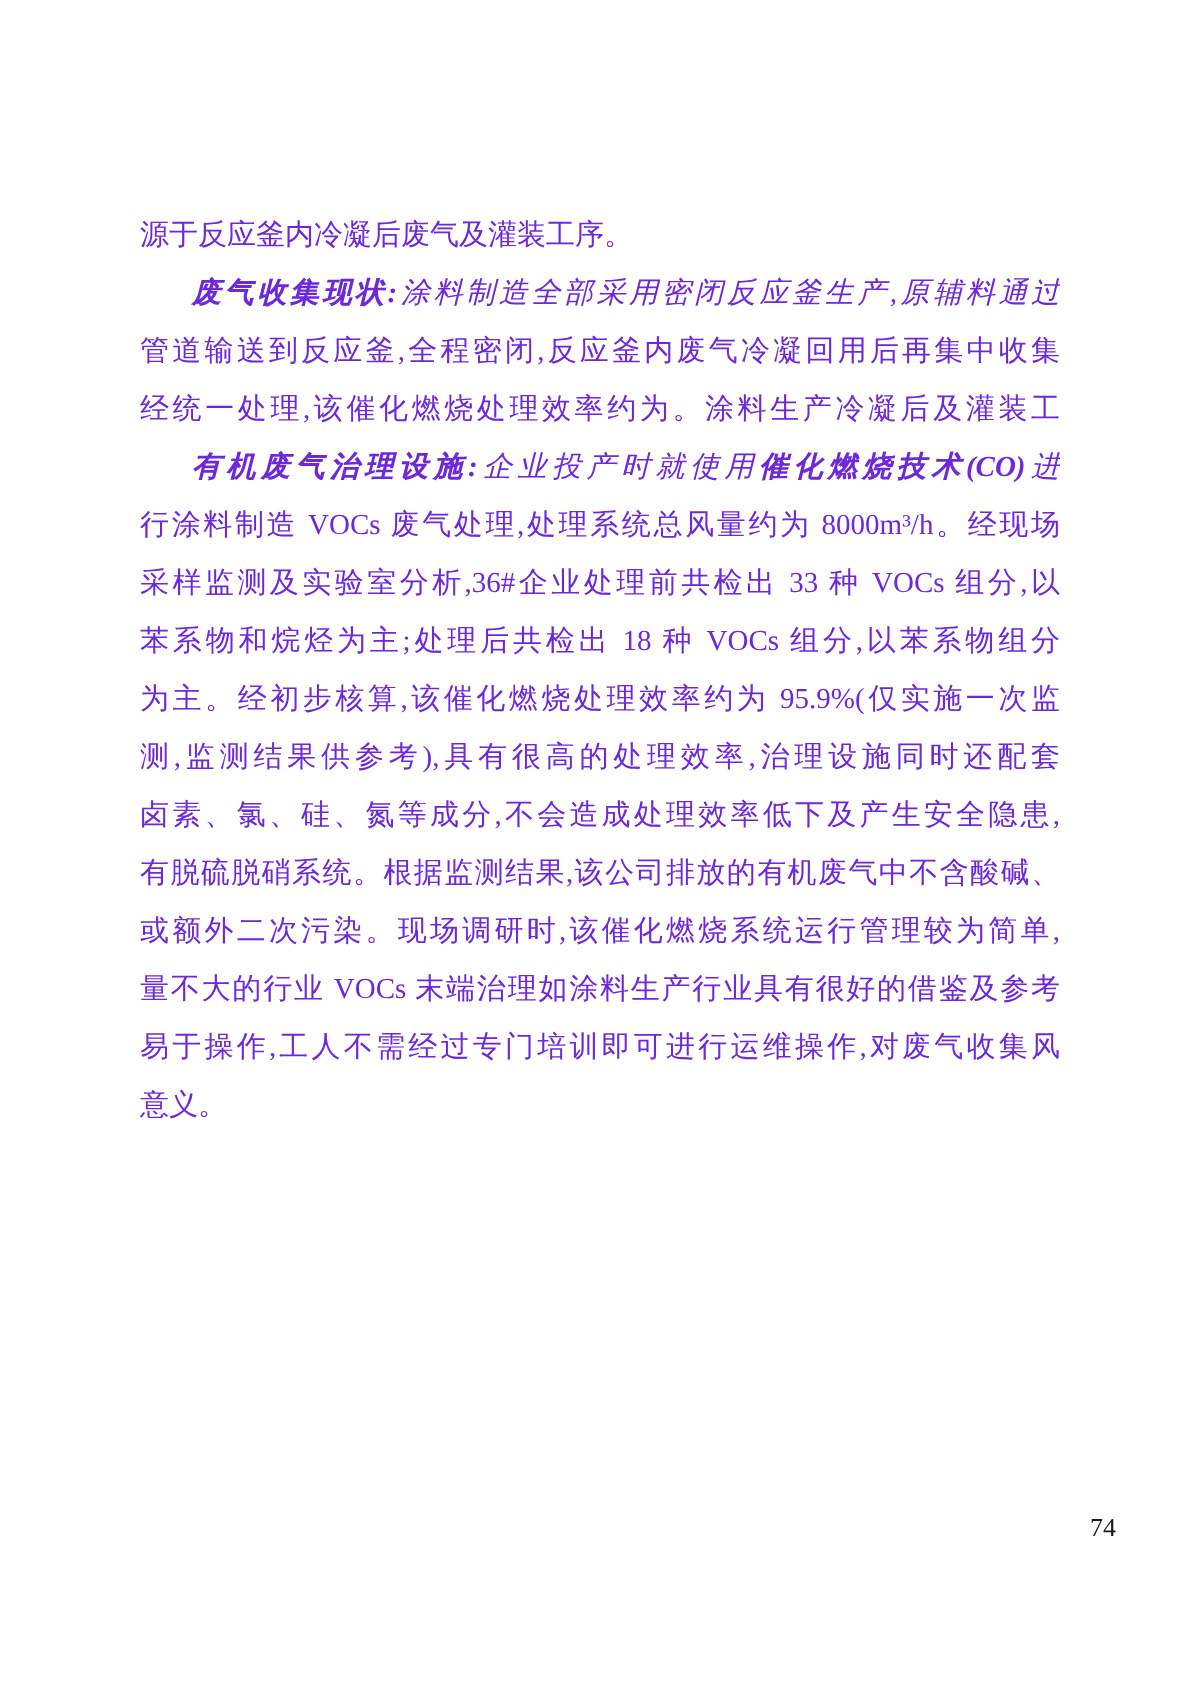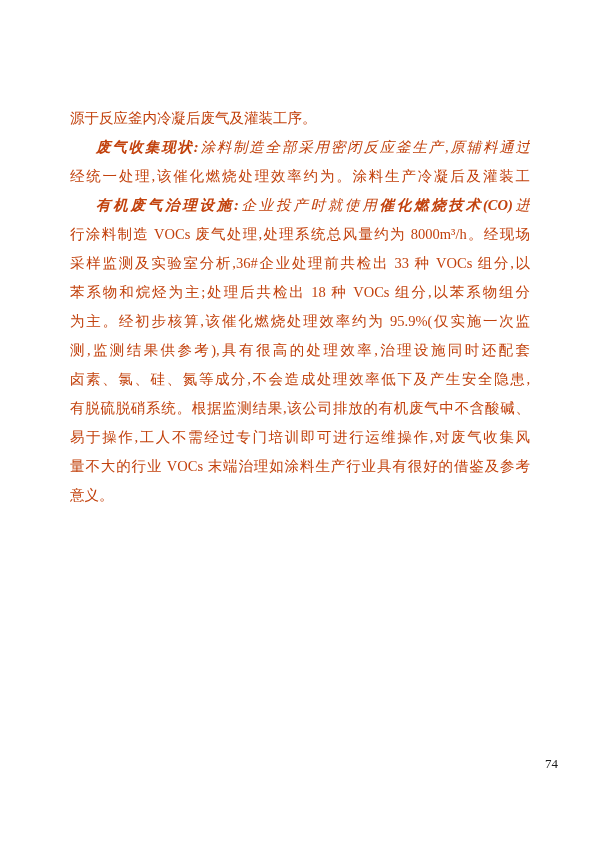--- a/index.html
+++ b/index.html
@@ -16,21 +16,21 @@
     font-family: "Liberation Serif", "DejaVu Serif", serif;
     overflow: hidden;
   }
   .text-body {
     position: absolute;
     left: 70px;
     top: 104px;
     width: 460px;
     font-size: 14.5px;
     line-height: 29px;
-    color: #c2410c;
+    color: #6d28d9;
   }
   .line {
     width: 460px;
     text-align: justify;
     text-align-last: justify;
     white-space: normal;
     overflow: hidden;
   }
   .line.para-end {
     text-align-last: left;
@@ -53,27 +53,29 @@
     color: #1a1a1a;
   }
 </style>
 </head>
 <body>
 
 <div class="page">
   <div class="text-body">
       <div class="line para-end"><span class="run">源于反应釜内冷凝后废气及灌装工序。</span></div>
       <div class="line indent"><span class="run bold">废气收集现状:</span><span class="run">涂料制造全部采用密闭反应釜生产,原辅料通过</span></div>
+      <div class="line"><span class="run">管道输送到反应釜,全程密闭,反应釜内废气冷凝回用后再集中收集</span></div>
       <div class="line"><span class="run">经统一处理,该催化燃烧处理效率约为。涂料生产冷凝后及灌装工</span></div>
       <div class="line indent"><span class="run bold">有机废气治理设施:</span><span class="run">企业投产时就使用</span><span class="run bold">催化燃烧技术(CO)</span><span class="run">进</span></div>
       <div class="line"><span class="run">行涂料制造 VOCs 废气处理,处理系统总风量约为 8000m³/h。经现场</span></div>
       <div class="line"><span class="run">采样监测及实验室分析,36#企业处理前共检出 33 种 VOCs 组分,以</span></div>
       <div class="line"><span class="run">苯系物和烷烃为主;处理后共检出 18 种 VOCs 组分,以苯系物组分</span></div>
       <div class="line"><span class="run">为主。经初步核算,该催化燃烧处理效率约为 95.9%(仅实施一次监</span></div>
       <div class="line"><span class="run">测,监测结果供参考),具有很高的处理效率,治理设施同时还配套</span></div>
       <div class="line"><span class="run">卤素、氯、硅、氮等成分,不会造成处理效率低下及产生安全隐患,</span></div>
       <div class="line"><span class="run">有脱硫脱硝系统。根据监测结果,该公司排放的有机废气中不含酸碱、</span></div>
+      <div class="line"><span class="run">或额外二次污染。现场调研时,该催化燃烧系统运行管理较为简单,</span></div>
+      <div class="line"><span class="run">量不大的行业 VOCs 末端治理如涂料生产行业具有很好的借鉴及参考</span></div>
       <div class="line"><span class="run">易于操作,工人不需经过专门培训即可进行运维操作,对废气收集风</span></div>
-      <div class="line"><span class="run">量不大的行业 VOCs 末端治理如涂料生产行业具有很好的借鉴及参考</span></div>
       <div class="line para-end"><span class="run">意义。</span></div>
     </div>
   <div class="page-number">74</div>
 </div>
 
 </body></html>

